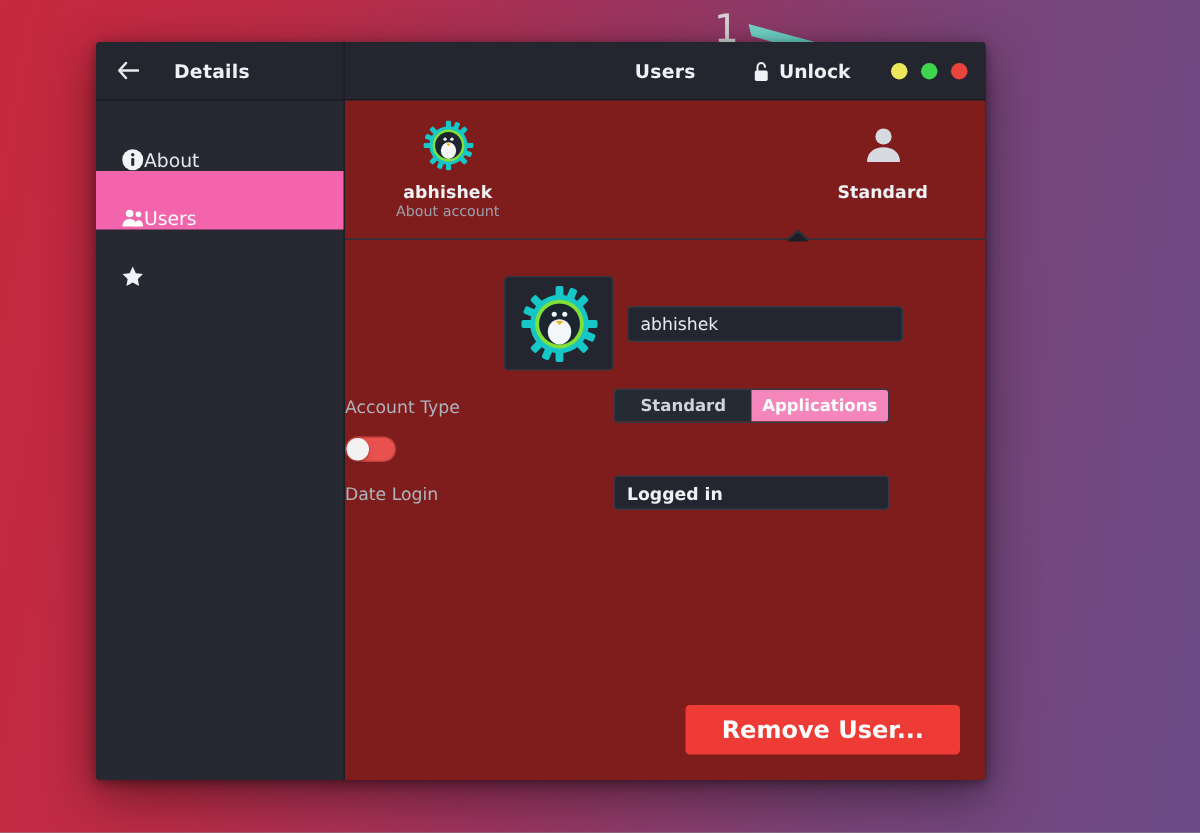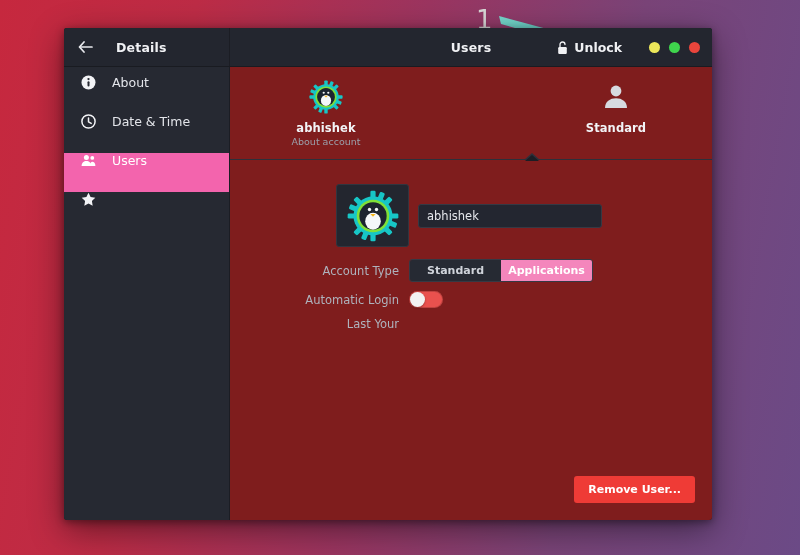--- a/index.html
+++ b/index.html
@@ -10,21 +10,21 @@
   }
   body {
     background: linear-gradient(100deg, #c6283e 0%, #bd2c46 22%, #9b3560 48%, #7a4478 72%, #6b4a86 100%);
     position: relative;
   }
 
   
   #window {
     position: absolute;
     left: 64px; top: 28px;
-    width: 648px; height: 492px;
+    width: 593px; height: 492px;
     background: #1d2027;
     border-radius: 3px;
     box-shadow: 0 10px 34px rgba(0,0,0,.45), 0 2px 8px rgba(0,0,0,.4);
     overflow: hidden;
     display: flex;
     flex-direction: column;
   }
 
   
   #titlebar {
@@ -109,22 +109,21 @@
   #sidebar {
     width: 166px;
     background: #262932;
     flex: 0 0 166px;
     padding-top: 8px;
     border-right: 1px solid #1b1d24;
   }
   .side-item {
     height: 39px;
     display: flex;
-    align-items: flex-start;
-    gap: 16px;
+    align-items: flex-end;
     padding-left: 17px;
     color: #e3e5ea;
     font-size: 12.5px;
     cursor: pointer;
   }
   .side-item .si-icon {
     width: 15px; height: 15px;
     display: flex; align-items: center; justify-content: center;
     flex: 0 0 15px;
   }
@@ -196,21 +195,21 @@
   
   #form-area { flex: 1; padding-top: 24px; position: relative; }
   .frow {
     display: flex;
     align-items: center;
     margin-bottom: 9px;
     padding-left: 0;
   }
   .flabel {
     width: 179px;
-    text-align: right;
+    text-align: left;
     padding-right: 10px;
     color: #aeb3bd;
     font-size: 11.5px;
   }
   .fctrl { width: 184px; }
 
   .avatar-row { margin-bottom: 12px; }
   .avatar-box {
     width: 73px; height: 63px;
     margin-left: 106px;
@@ -290,25 +289,25 @@
     color: #f0f1f4;
     font-size: 11.5px;
     font-weight: bold;
   }
 
   #remove-btn {
     position: absolute;
     right: 17px; bottom: 17px;
     background: #ef3b36;
     color: #ffffff;
-    font-size: 11px;
+    font-size: 16px;
     font-weight: bold;
     border: none;
     border-radius: 3px;
-    padding: 7px 14px;
+    padding: 7px 24px;
     cursor: pointer;
     font-family: inherit;
   }
 
   
   .anno-num {
     position: absolute;
     font-size: 26px;
     font-family: "DejaVu Sans", "Liberation Sans", sans-serif;
     font-weight: normal;
@@ -383,29 +382,20 @@
         <span class="si-icon">
           <svg width="15" height="15" viewBox="0 0 15 15">
             <circle cx="7.5" cy="7.5" r="7" fill="#f2f3f6"></circle>
             <circle cx="7.5" cy="4.1" r="1.15" fill="#262932"></circle>
             <rect x="6.5" y="6.2" width="2" height="5.4" rx="1" fill="#262932"></rect>
           </svg>
         </span>
         <span class="si-label">About</span>
       </div>
 
-      <div class="side-item">
-        <span class="si-icon">
-          <svg width="15" height="15" viewBox="0 0 15 15">
-            <circle cx="7.5" cy="7.5" r="6.6" fill="none" stroke="#f2f3f6" stroke-width="1.5"></circle>
-            <path d="M7.5 3.9 V7.8 L10.2 9.4" stroke="#f2f3f6" stroke-width="1.5" fill="none" stroke-linecap="round" stroke-linejoin="round"></path>
-          </svg>
-        </span>
-        <span class="si-label">Date &amp; Time</span>
-      </div>
 
       <div class="side-item active">
         <span class="si-icon">
           <svg width="15" height="13" viewBox="0 0 15 13">
             <circle cx="5.4" cy="3.4" r="2.5" fill="#ffffff"></circle>
             <path d="M0.6 12 C0.6 8.6 2.8 7 5.4 7 C8 7 10.2 8.6 10.2 12 Z" fill="#ffffff"></path>
             <circle cx="11.3" cy="3.9" r="1.9" fill="#ffffff"></circle>
             <path d="M8.6 12 C8.9 9.2 10.1 7.8 11.3 7.8 C12.9 7.8 14.4 9 14.4 12 Z" fill="#ffffff"></path>
           </svg>
         </span>
@@ -513,29 +503,31 @@
           <div class="fctrl">
             <div class="seg">
               <div class="seg-opt">Standard</div>
               <div class="seg-opt sel">Applications</div>
             </div>
           </div>
         </div>
 
 
         <div class="frow">
-          <div class="flabel">Automatic Login</div>
           <div class="fctrl">
             <div class="toggle">
               <div class="knob"></div>
             </div>
           </div>
         </div>
 
         <div class="frow">
-          <div class="flabel">Last Your</div>
+          <div class="flabel">Date Login</div>
+          <div class="fctrl">
+            <div class="last-field">Logged in</div>
+          </div>
         </div>
 
         <button id="remove-btn">Remove User...</button>
       </div>
     </div>
   </div>
 </div>
 
 </body></html>

